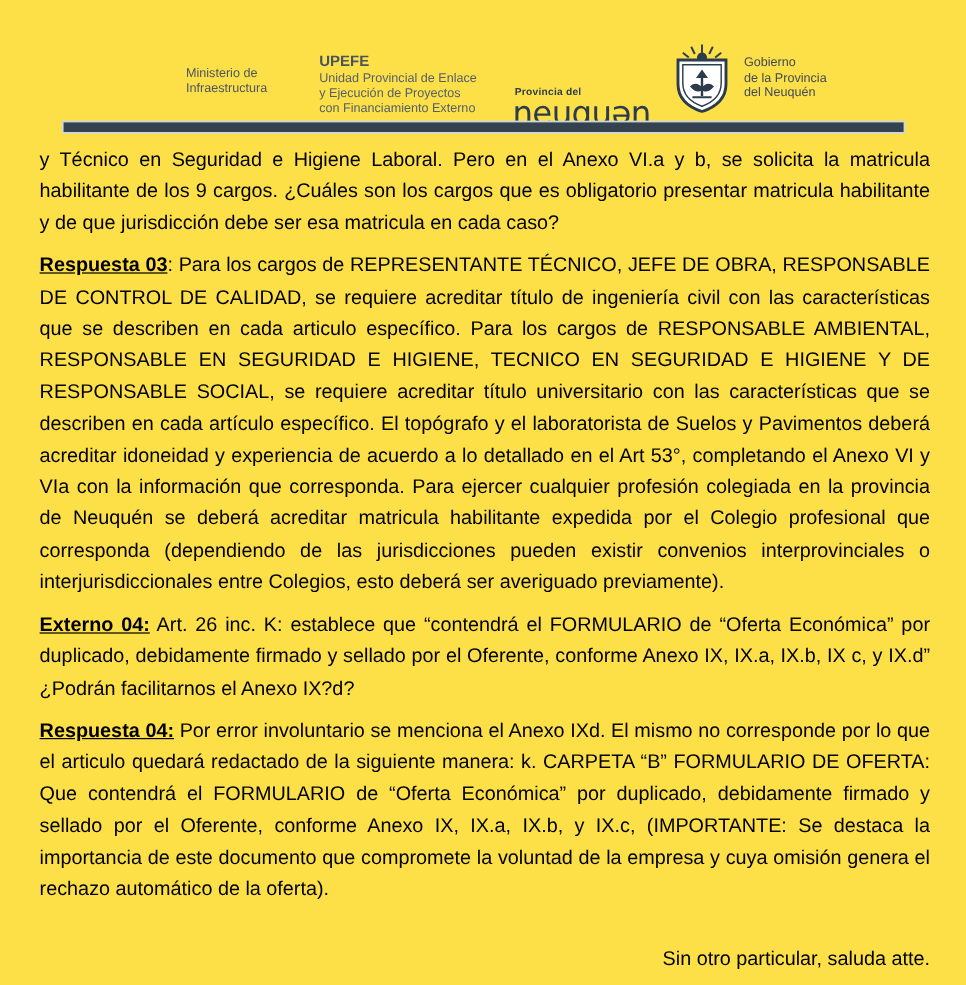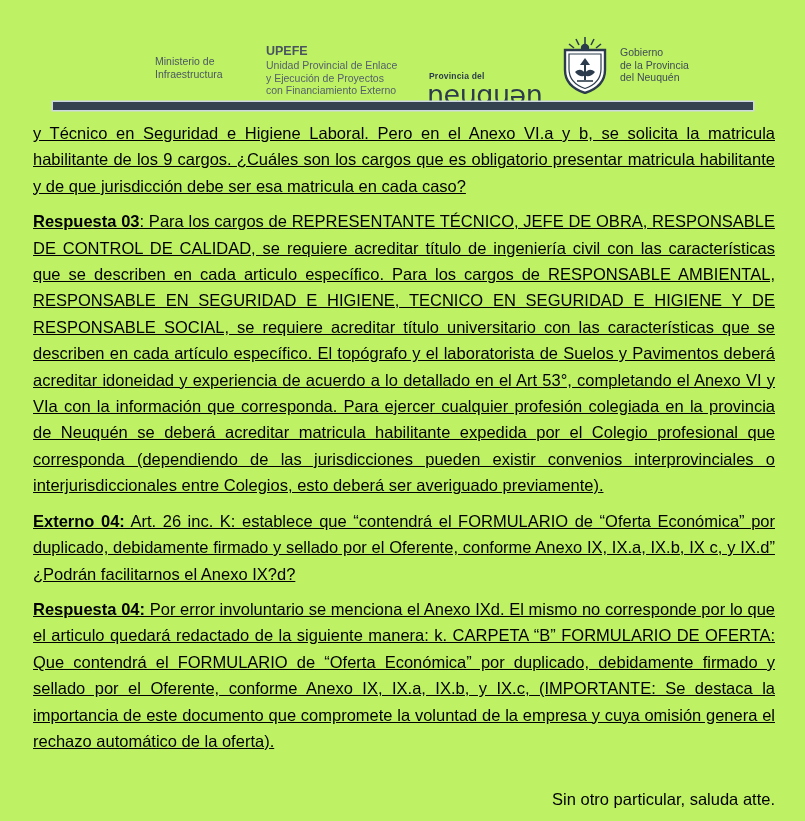--- a/index.html
+++ b/index.html
@@ -1,21 +1,21 @@
 <!DOCTYPE html>
 <html><head>
 <meta charset="utf-8">
 <style>
   * { margin: 0; padding: 0; box-sizing: border-box; }
   html, body { background: #ffffff; }
   .page {
     position: relative;
     width: 805px;
     height: 821px;
-    background: #bef264;
+    background: #fde047;
     font-family: "Liberation Sans", sans-serif;
     overflow: hidden;
   }
 
   
   .header { position: absolute; left: 0; top: 0; width: 805px; height: 100px; }
 
   .ministry {
     position: absolute; left: 155px; top: 55px;
     font-size: 10.5px; line-height: 13px; color: #4b5663;
@@ -39,21 +39,21 @@
     position: absolute; left: 53px; top: 102px; width: 700px; height: 8px;
     background: #33424e; box-shadow: 0 0 0 1.5px #ccd8dd;
   }
 
   
   .doc {
     position: absolute; left: 33px; top: 120px; width: 742px;
     font-size: 16.5px; line-height: 26.4px; color: #000000;
     text-align: justify;
   }
-  .doc p { margin: 0 0 9px 0; text-decoration: underline; }
+  .doc p { margin: 0 0 9px 0; }
   .doc .qlabel { font-weight: bold; text-decoration: underline; }
   .closing { margin-top: 32px; text-align: right; }
 </style>
 </head>
 <body>
 
 <div class="page">
 
   <div class="header">
 

